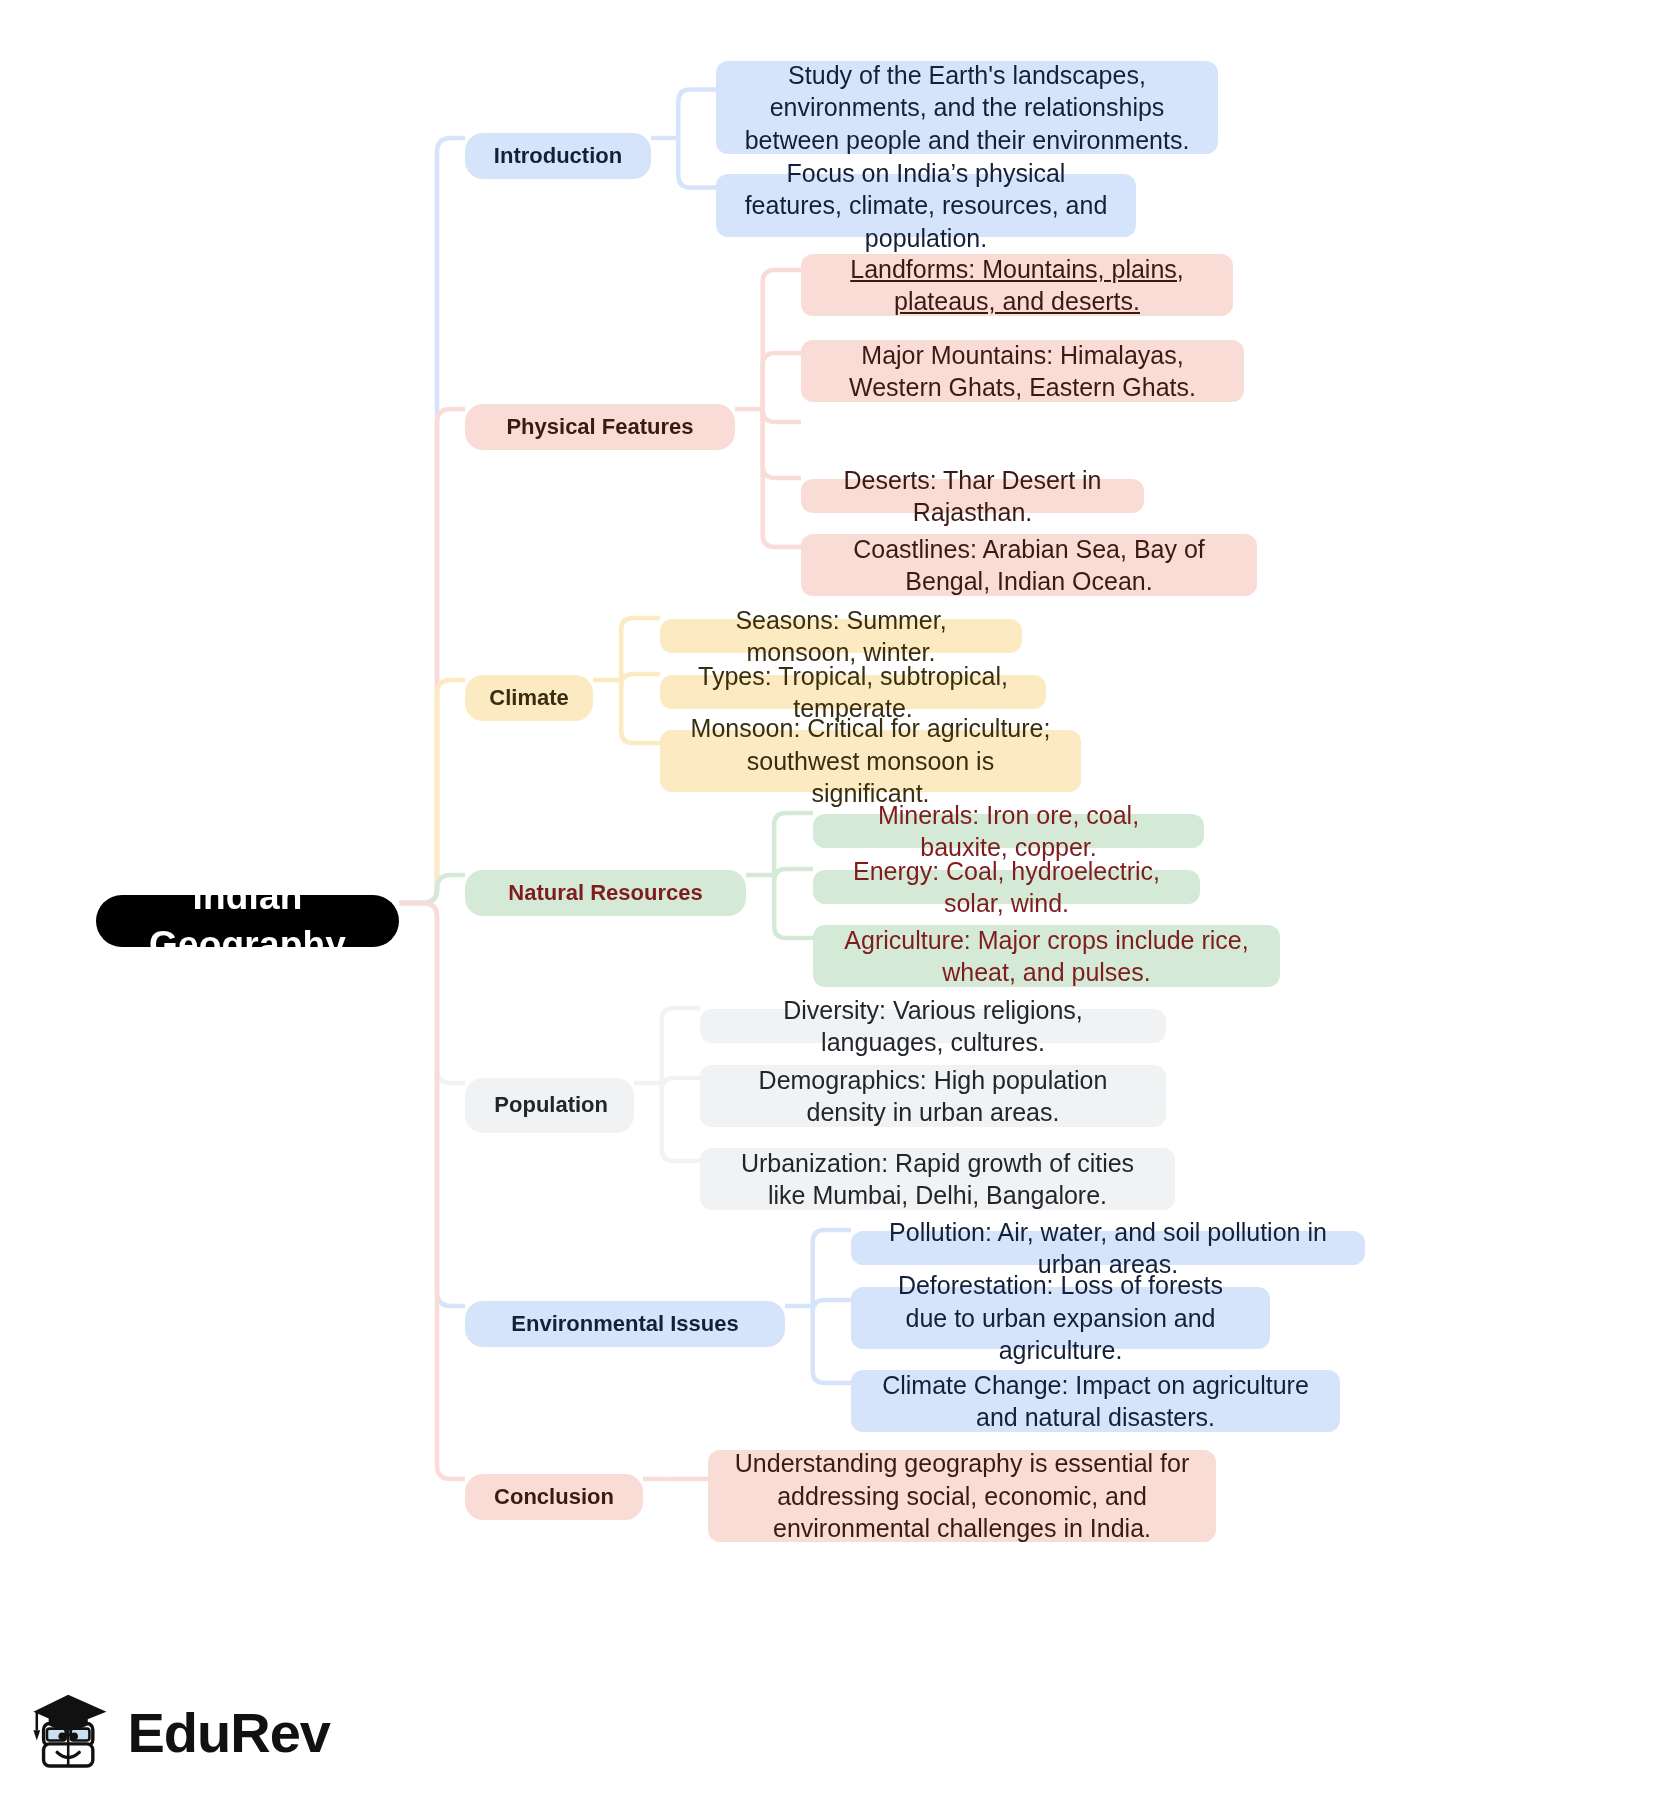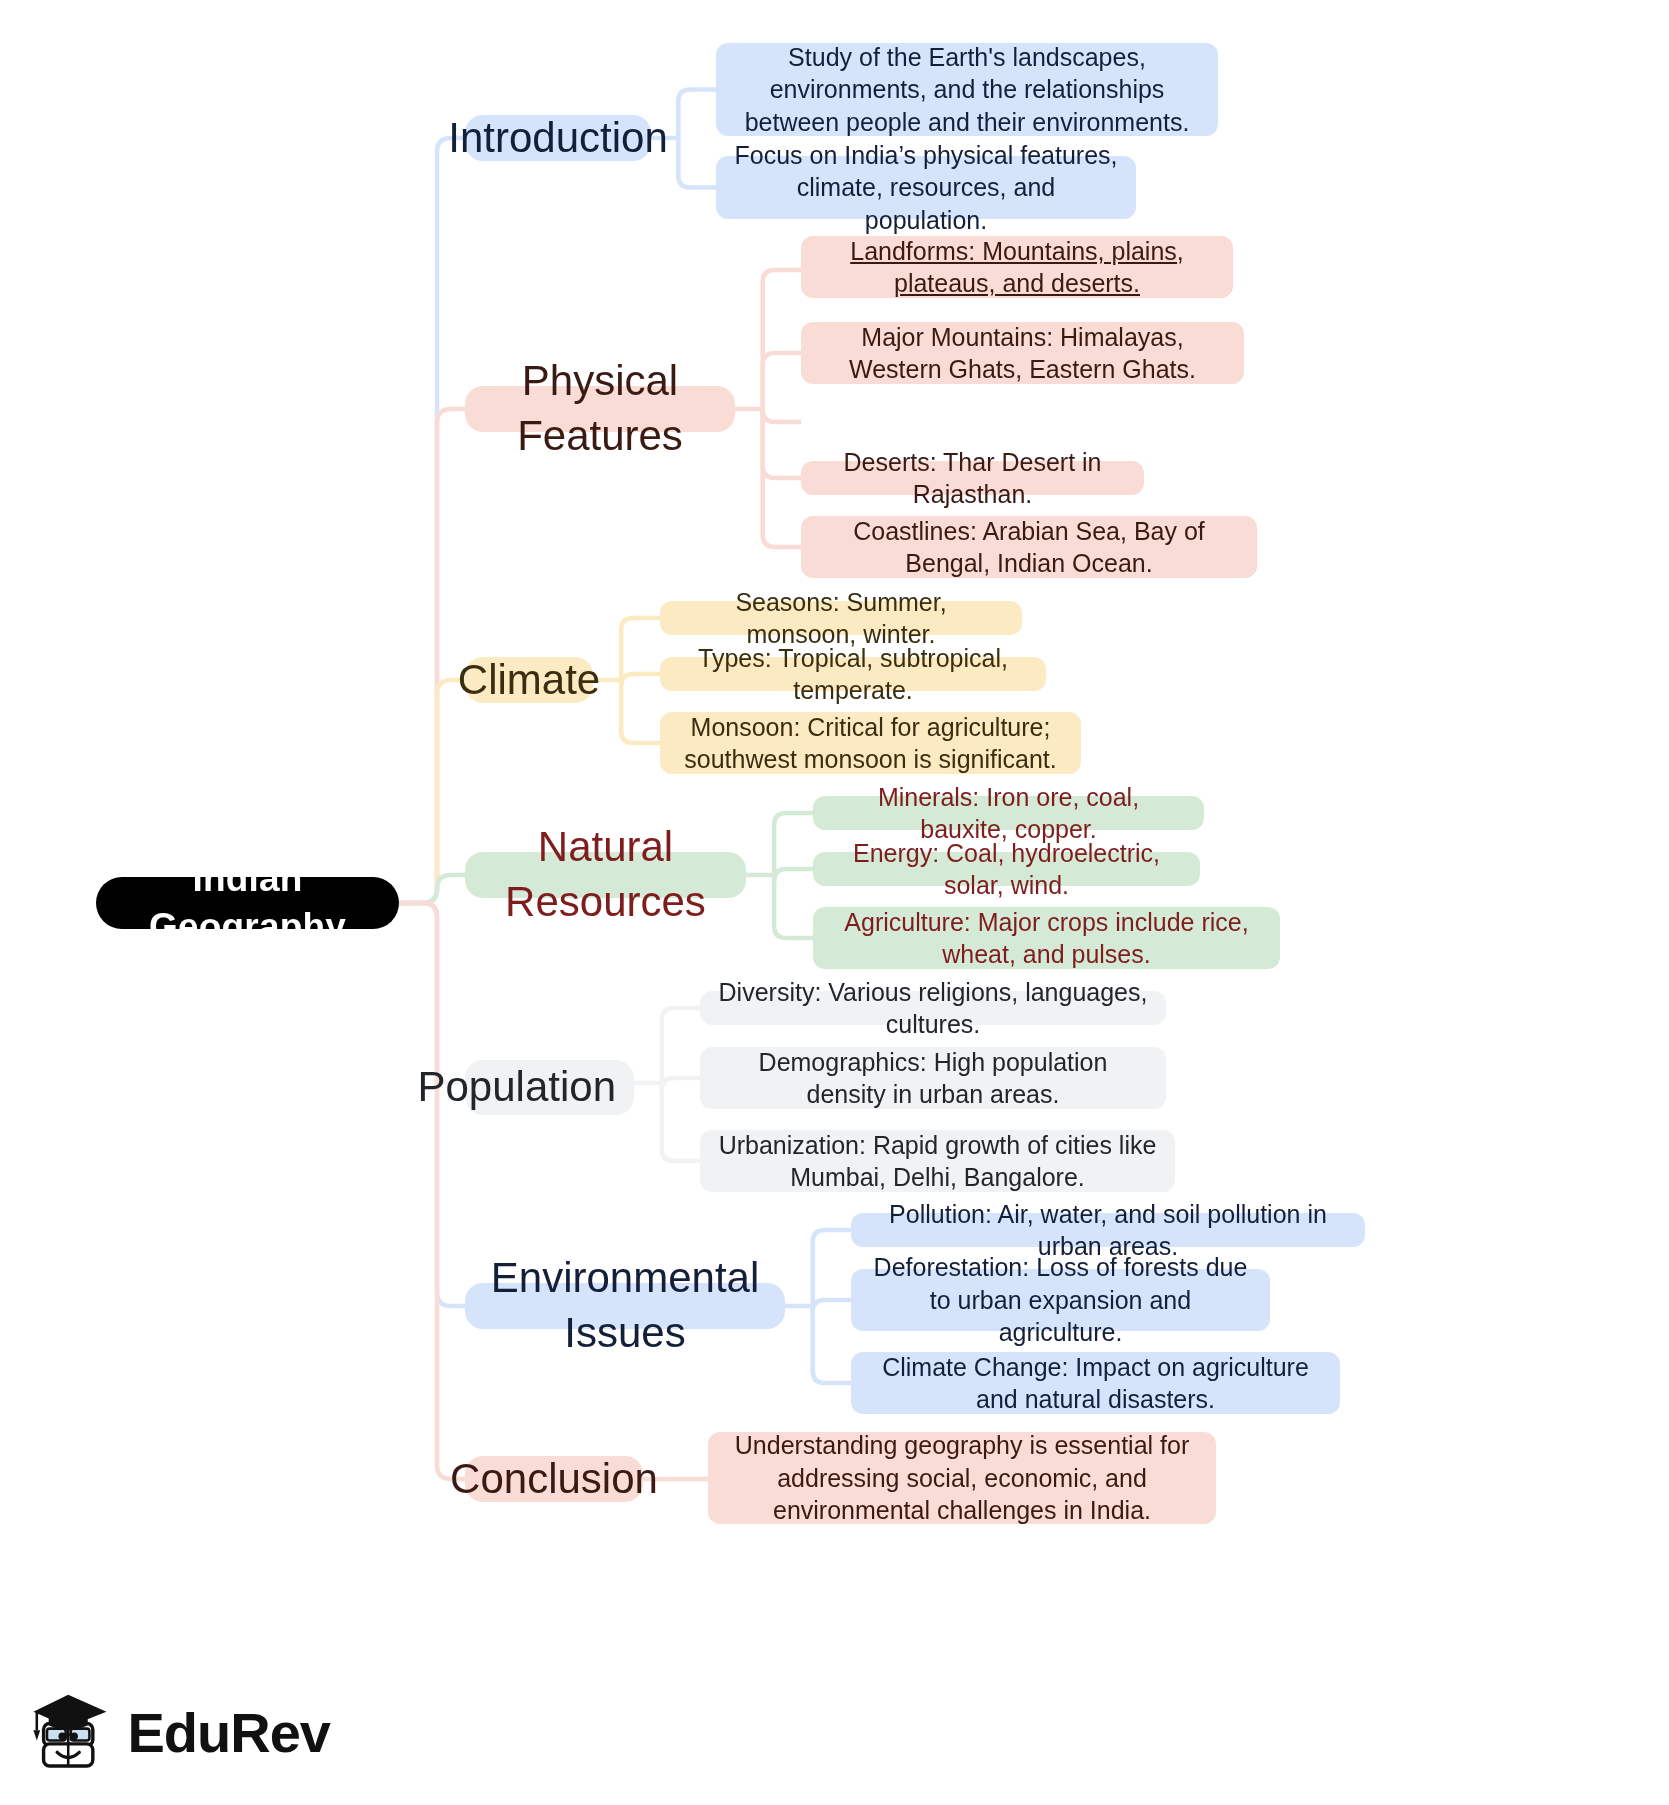--- a/index.html
+++ b/index.html
@@ -28,34 +28,35 @@
   .node {
     position: absolute;
     box-sizing: border-box;
     display: flex;
     align-items: center;
     justify-content: center;
     text-align: center;
     border-radius: 14px;
     line-height: 1.30;
     color: #1a1a2e;
-    padding: 6px 18px;
+    padding: 6px 26px;
+    margin-top: 18px;
   }
   .root {
     background: #000000;
     color: #ffffff;
     font-weight: bold;
     font-size: 37px;
     border-radius: 26px;
     letter-spacing: 0.2px;
   }
   .branch {
-    font-size: 42px;
+    font-size: 22px;
     border-radius: 18px;
-    font-weight: normal;
+    font-weight: bold;
   }
   .leaf {
     font-size: 25px;
     border-radius: 12px;
   }
   
   .c-blue   { background: #d6e4fb; color: #14203a; }
   .c-pink   { background: #fadcd6; color: #3a1a12; }
   .c-yellow { background: #fbeac2; color: #3a2e10; }
   .c-green  { background: #d4ead7; color: #7f1d1d; }

